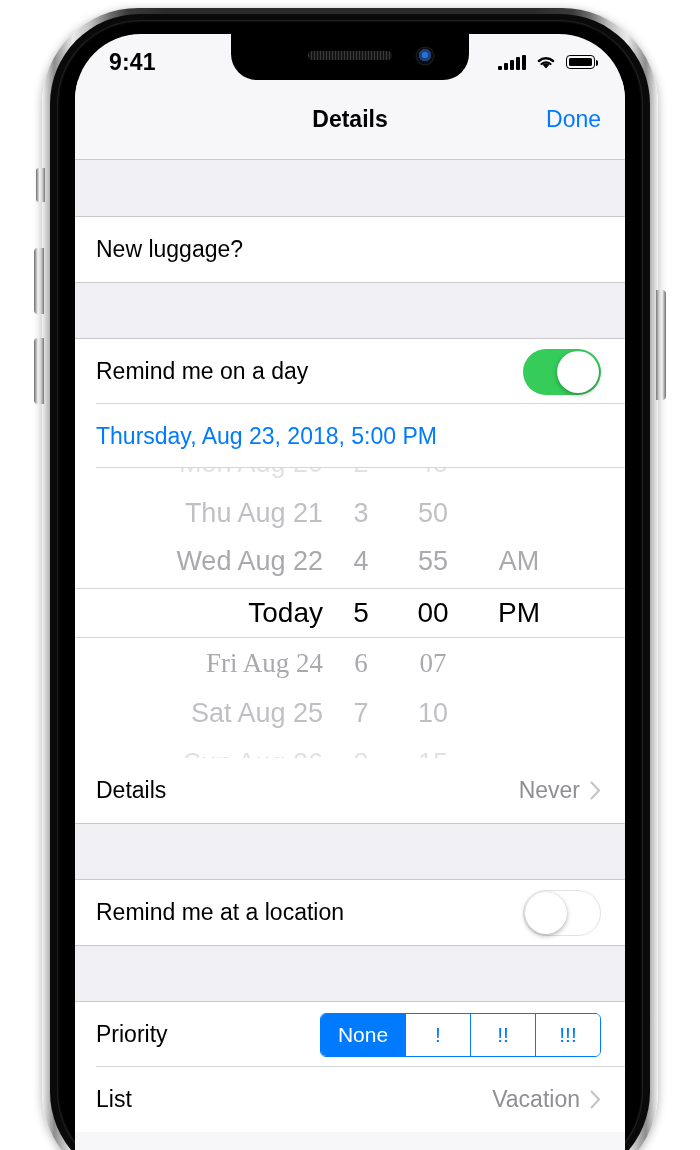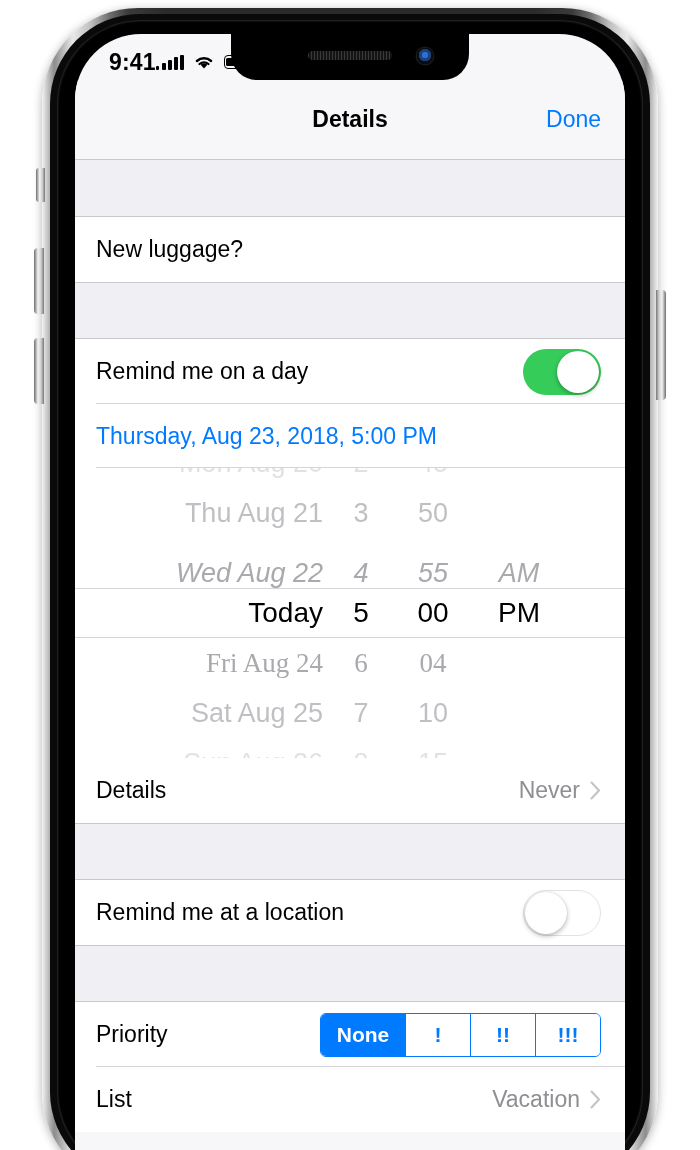--- a/index.html
+++ b/index.html
@@ -52,21 +52,21 @@
   }
   .camera{
     position:absolute; right:36px; top:14px; width:16px; height:16px; border-radius:50%;
     background:radial-gradient(circle at 50% 45%,#2d6fd1 0 26%,#18417e 27% 52%,#0b0b12 53% 100%);
     box-shadow:0 0 0 1.5px #1a1a1a;
   }
 
   
   .statusbar{
     position:absolute; top:0; left:0; width:100%; height:46px; z-index:35;
-    display:flex; align-items:center; justify-content:flex-start;
+    display:flex; align-items:center; justify-content:space-between;
     padding:10px 30px 0 34px;
   }
   .status-time{ font-size:23px; font-weight:700; letter-spacing:.2px; color:#000; }
   .status-right{ display:flex; align-items:center; gap:9px; }
   .bars{ display:flex; align-items:flex-end; gap:2.5px; height:15px; }
   .bars i{ display:block; width:3.6px; background:#000; border-radius:1px; }
   .bars i:nth-child(1){ height:4px; } .bars i:nth-child(2){ height:7px; }
   .bars i:nth-child(3){ height:10px; } .bars i:nth-child(4){ height:13px; }
   .bars i:nth-child(5){ height:15px; }
   .batt{ position:relative; width:29px; height:14px; border:1.6px solid #000; border-radius:4px; padding:1.6px; }
@@ -113,21 +113,21 @@
     background:#fff; box-shadow:0 2px 5px rgba(0,0,0,.28),0 0 1px rgba(0,0,0,.2);
   }
   .toggle.off .knob{ top:1px; left:1px; }
 
   
   .segmented{
     display:flex; border:1.6px solid #007aff; border-radius:6px; overflow:hidden; height:44px;
   }
   .seg{
     min-width:65px; padding:8px 13px; display:flex; align-items:center; justify-content:center;
-    font-size:21px; color:#007aff; background:#fff; border-left:1.6px solid #007aff; font-weight:700;
+    font-size:21px; color:#007aff; background:#fff; border-left:1.6px solid #007aff; font-weight:400;
   }
   .seg:first-child{ border-left:none; min-width:84px; }
   .seg.active{ background:#007aff; color:#fff; }
 
   
   .picker{ position:relative; height:290px; background:#fff; overflow:hidden; }
   .picker-band{
     position:absolute; left:0; right:0; top:120px; height:50px;
     border-top:1px solid #d6d6da; border-bottom:1px solid #d6d6da; pointer-events:none;
   }
@@ -224,36 +224,36 @@
                 <div class="pk-hour pk-cell">2</div>
                 <div class="pk-min pk-cell">45</div>
                 <div class="pk-ampm pk-cell"></div>
               </div>
               <div class="pk-row f-1" style="top: 20px;">
                 <div class="pk-date pk-cell">Thu Aug 21</div>
                 <div class="pk-hour pk-cell">3</div>
                 <div class="pk-min pk-cell">50</div>
                 <div class="pk-ampm pk-cell"></div>
               </div>
-              <div class="pk-row f-0" style="top: 80px; font-style: italic;">
+              <div class="pk-row f-0" style="top: 68px;">
                 <div class="pk-date pk-cell">Wed Aug 22</div>
                 <div class="pk-hour pk-cell">4</div>
                 <div class="pk-min pk-cell">55</div>
                 <div class="pk-ampm pk-cell">AM</div>
               </div>
               <div class="pk-row f-0 sel" style="top: 120px; border-radius: 19px;">
                 <div class="pk-date pk-cell">Today</div>
                 <div class="pk-hour pk-cell">5</div>
                 <div class="pk-min pk-cell">00</div>
                 <div class="pk-ampm pk-cell">PM</div>
               </div>
               <div class="pk-row f-0" style="top: 170px; font-family: Liberation Serif, serif;">
                 <div class="pk-date pk-cell">Fri Aug 24</div>
                 <div class="pk-hour pk-cell">6</div>
-                <div class="pk-min pk-cell">04</div>
+                <div class="pk-min pk-cell">07</div>
                 <div class="pk-ampm pk-cell"></div>
               </div>
               <div class="pk-row f-1" style="top: 220px;">
                 <div class="pk-date pk-cell">Sat Aug 25</div>
                 <div class="pk-hour pk-cell">7</div>
                 <div class="pk-min pk-cell">10</div>
                 <div class="pk-ampm pk-cell"></div>
               </div>
               <div class="pk-row f-2" style="top: 270px;">
                 <div class="pk-date pk-cell">Sun Aug 26</div>

